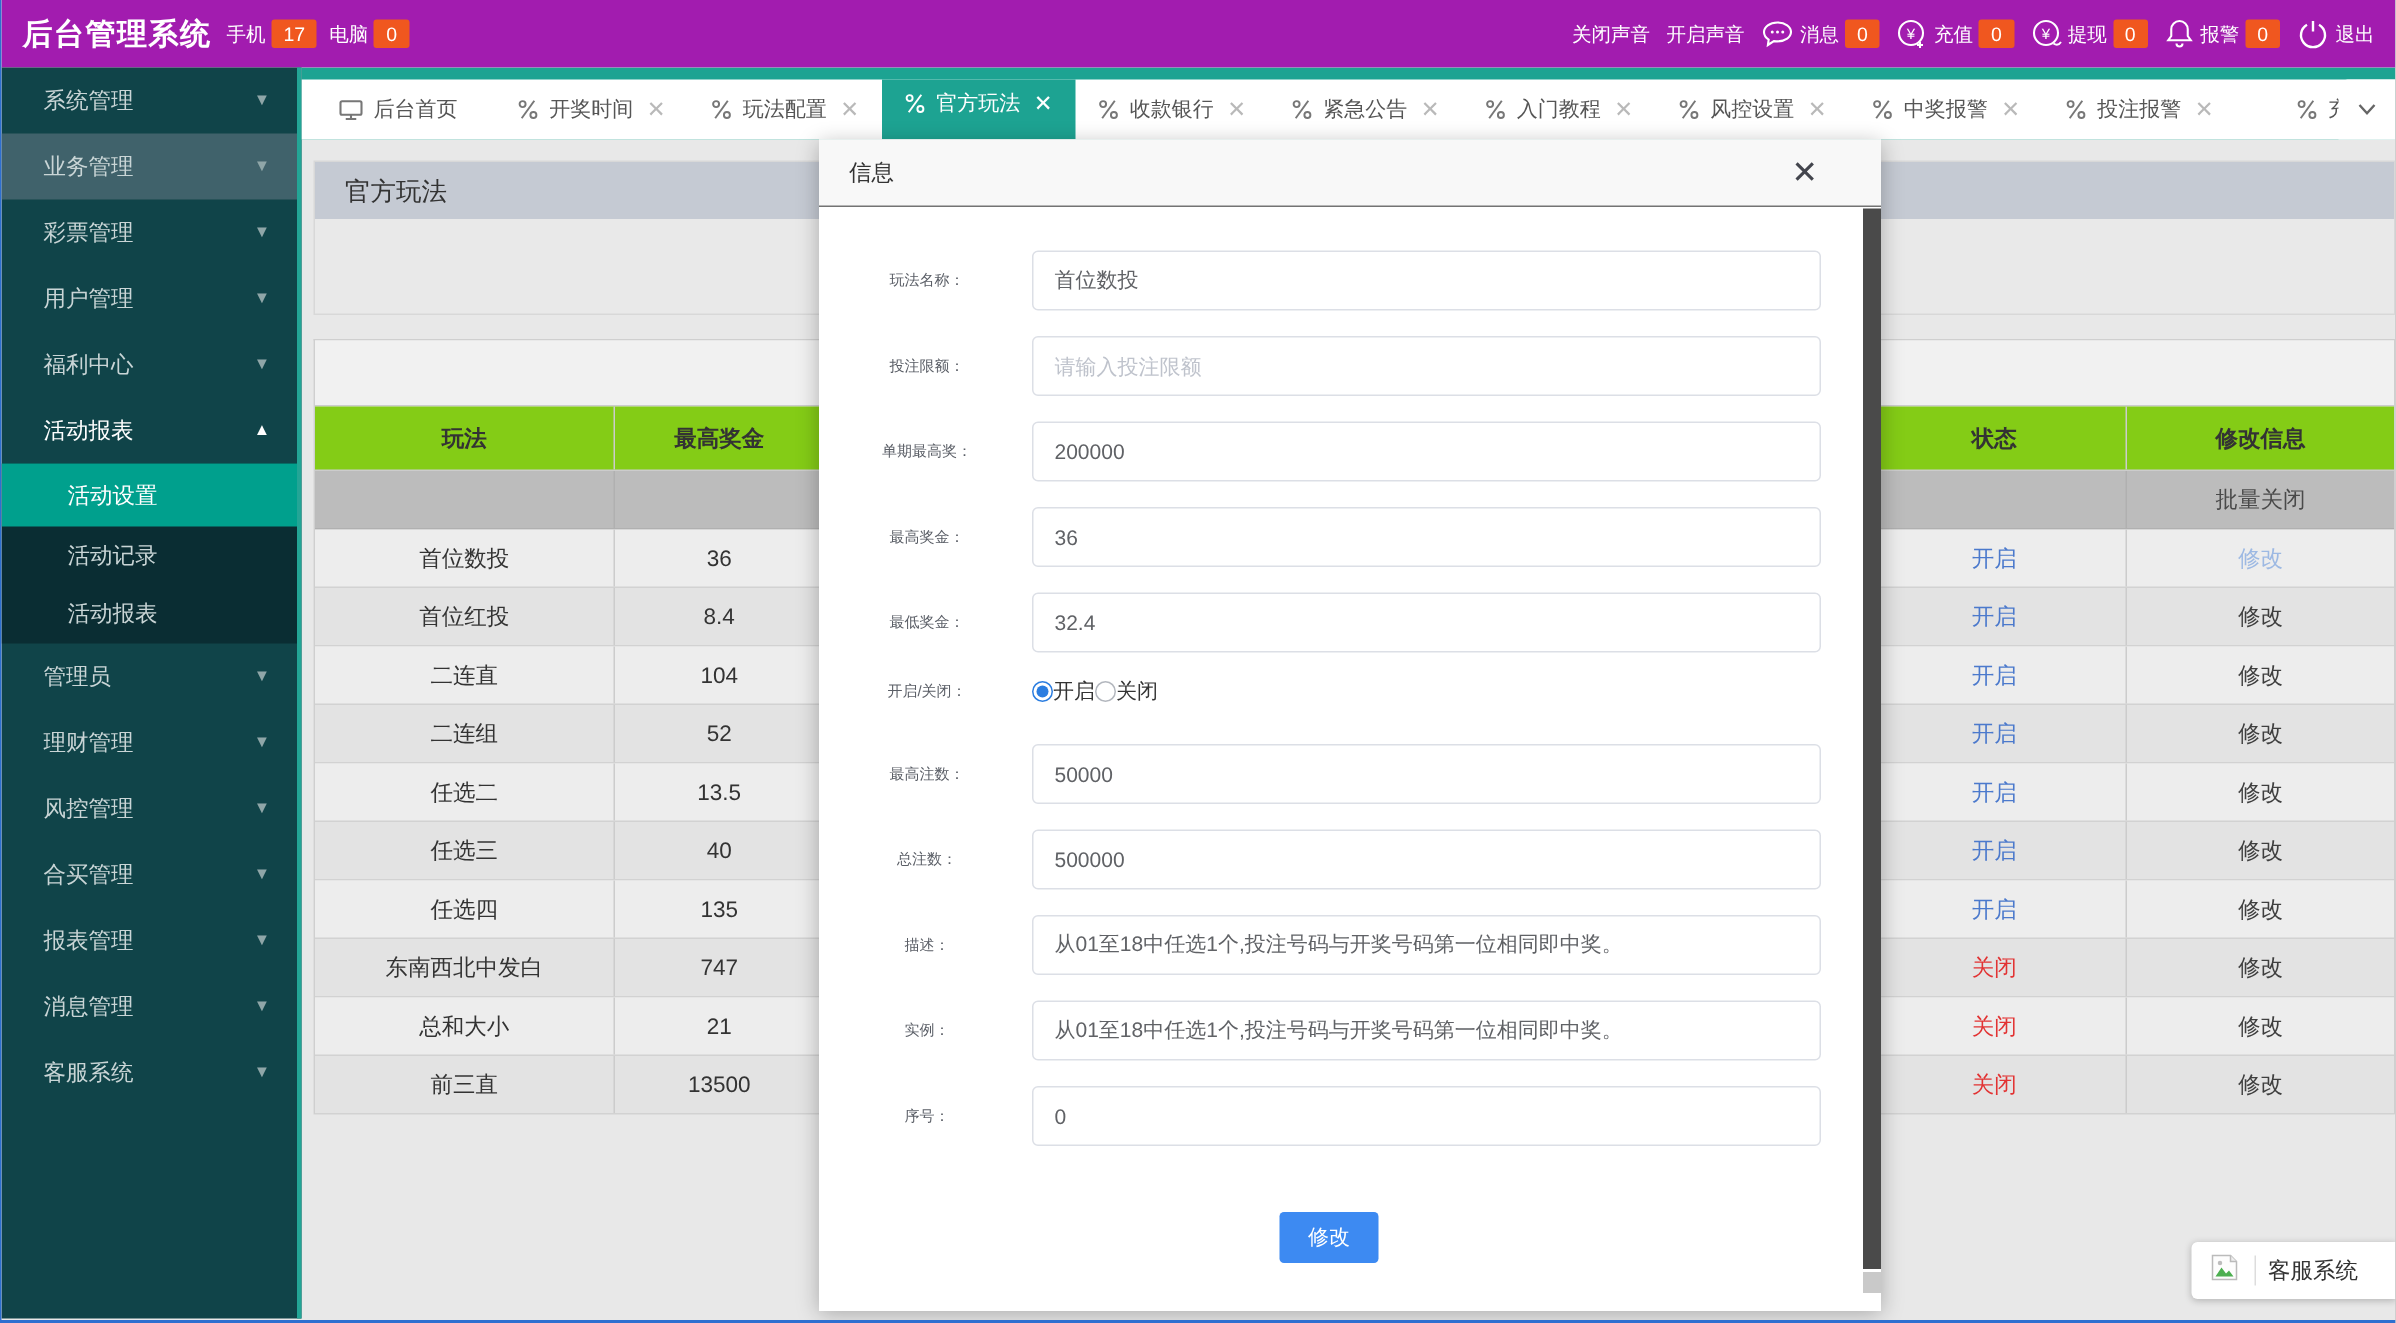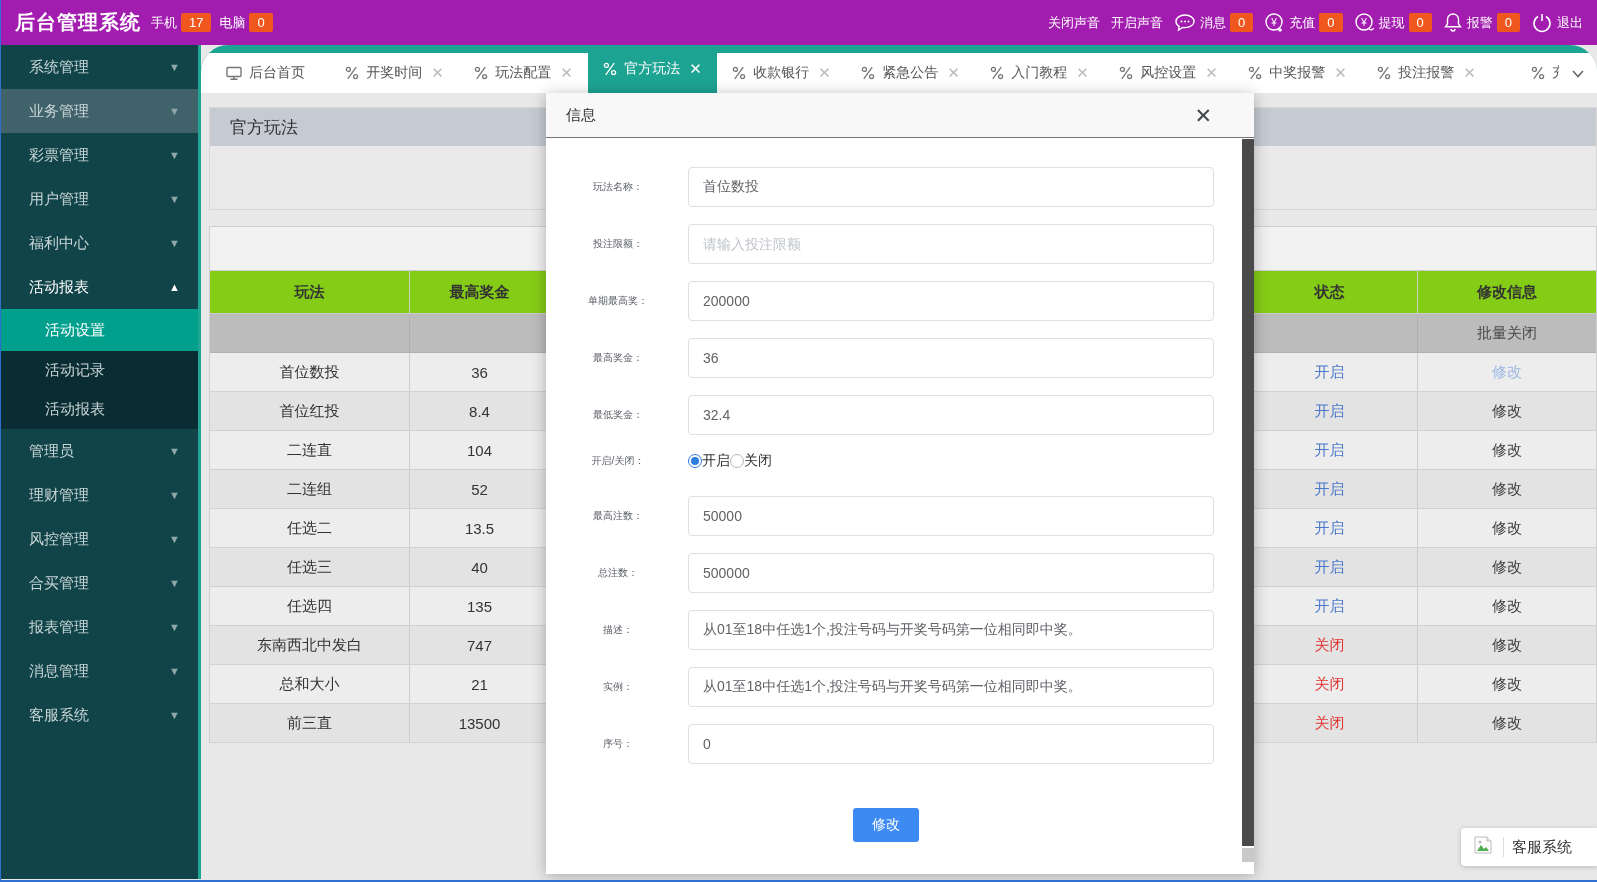--- a/index.html
+++ b/index.html
@@ -22,21 +22,21 @@
   .sidebar { width:200px; background:#104449; border-right:3px solid #23a596; overflow:hidden; flex:none; }
   .menu-item { height:44px; display:flex; align-items:center; padding:0 18px 0 28px; color:#c9d5d6; font-size:15px; cursor:pointer; }
   .menu-item .chev { margin-left:auto; font-size:11px; color:#8fa6a8; }
   .menu-item.hl { background:#40626b; }
   .menu-item.expanded { color:#fff; }
   .menu-item.expanded .chev { color:#fff; }
   .submenu { background:#0a2d33; }
   .submenu-item { height:39px; display:flex; align-items:center; padding-left:44px; color:#c9d5d6; font-size:15px; cursor:pointer; }
   .submenu-item.active { background:#00a08d; color:#fff; height:42px; }
 
-  .main { flex:1; display:flex; flex-direction:column; overflow:hidden;border-radius:27px; }
+  .main { flex:1; display:flex; flex-direction:column; overflow:hidden; }
 
   
   .tabbar { height:48px; background:#1da392; position:relative; display:flex; align-items:flex-end; }
   .tabs-wrap { display:flex; background:#fff; height:40px; flex:1; overflow:hidden; }
   .tab { min-width:129px; flex:none; display:flex; align-items:center; justify-content:center; gap:7px;
          font-size:14px; color:#555; cursor:pointer; padding:0 10px; }
   .tab .ticon { color:#777; display:flex; }
   .tab .tclose { color:#b9b9b9; font-size:15px; margin-left:2px; cursor:pointer; }
   .tab.active { background:#1da392; color:#fff; height:48px; margin-top:-8px; }
   .tab.active .ticon, .tab.active .tclose { color:#fff; }

